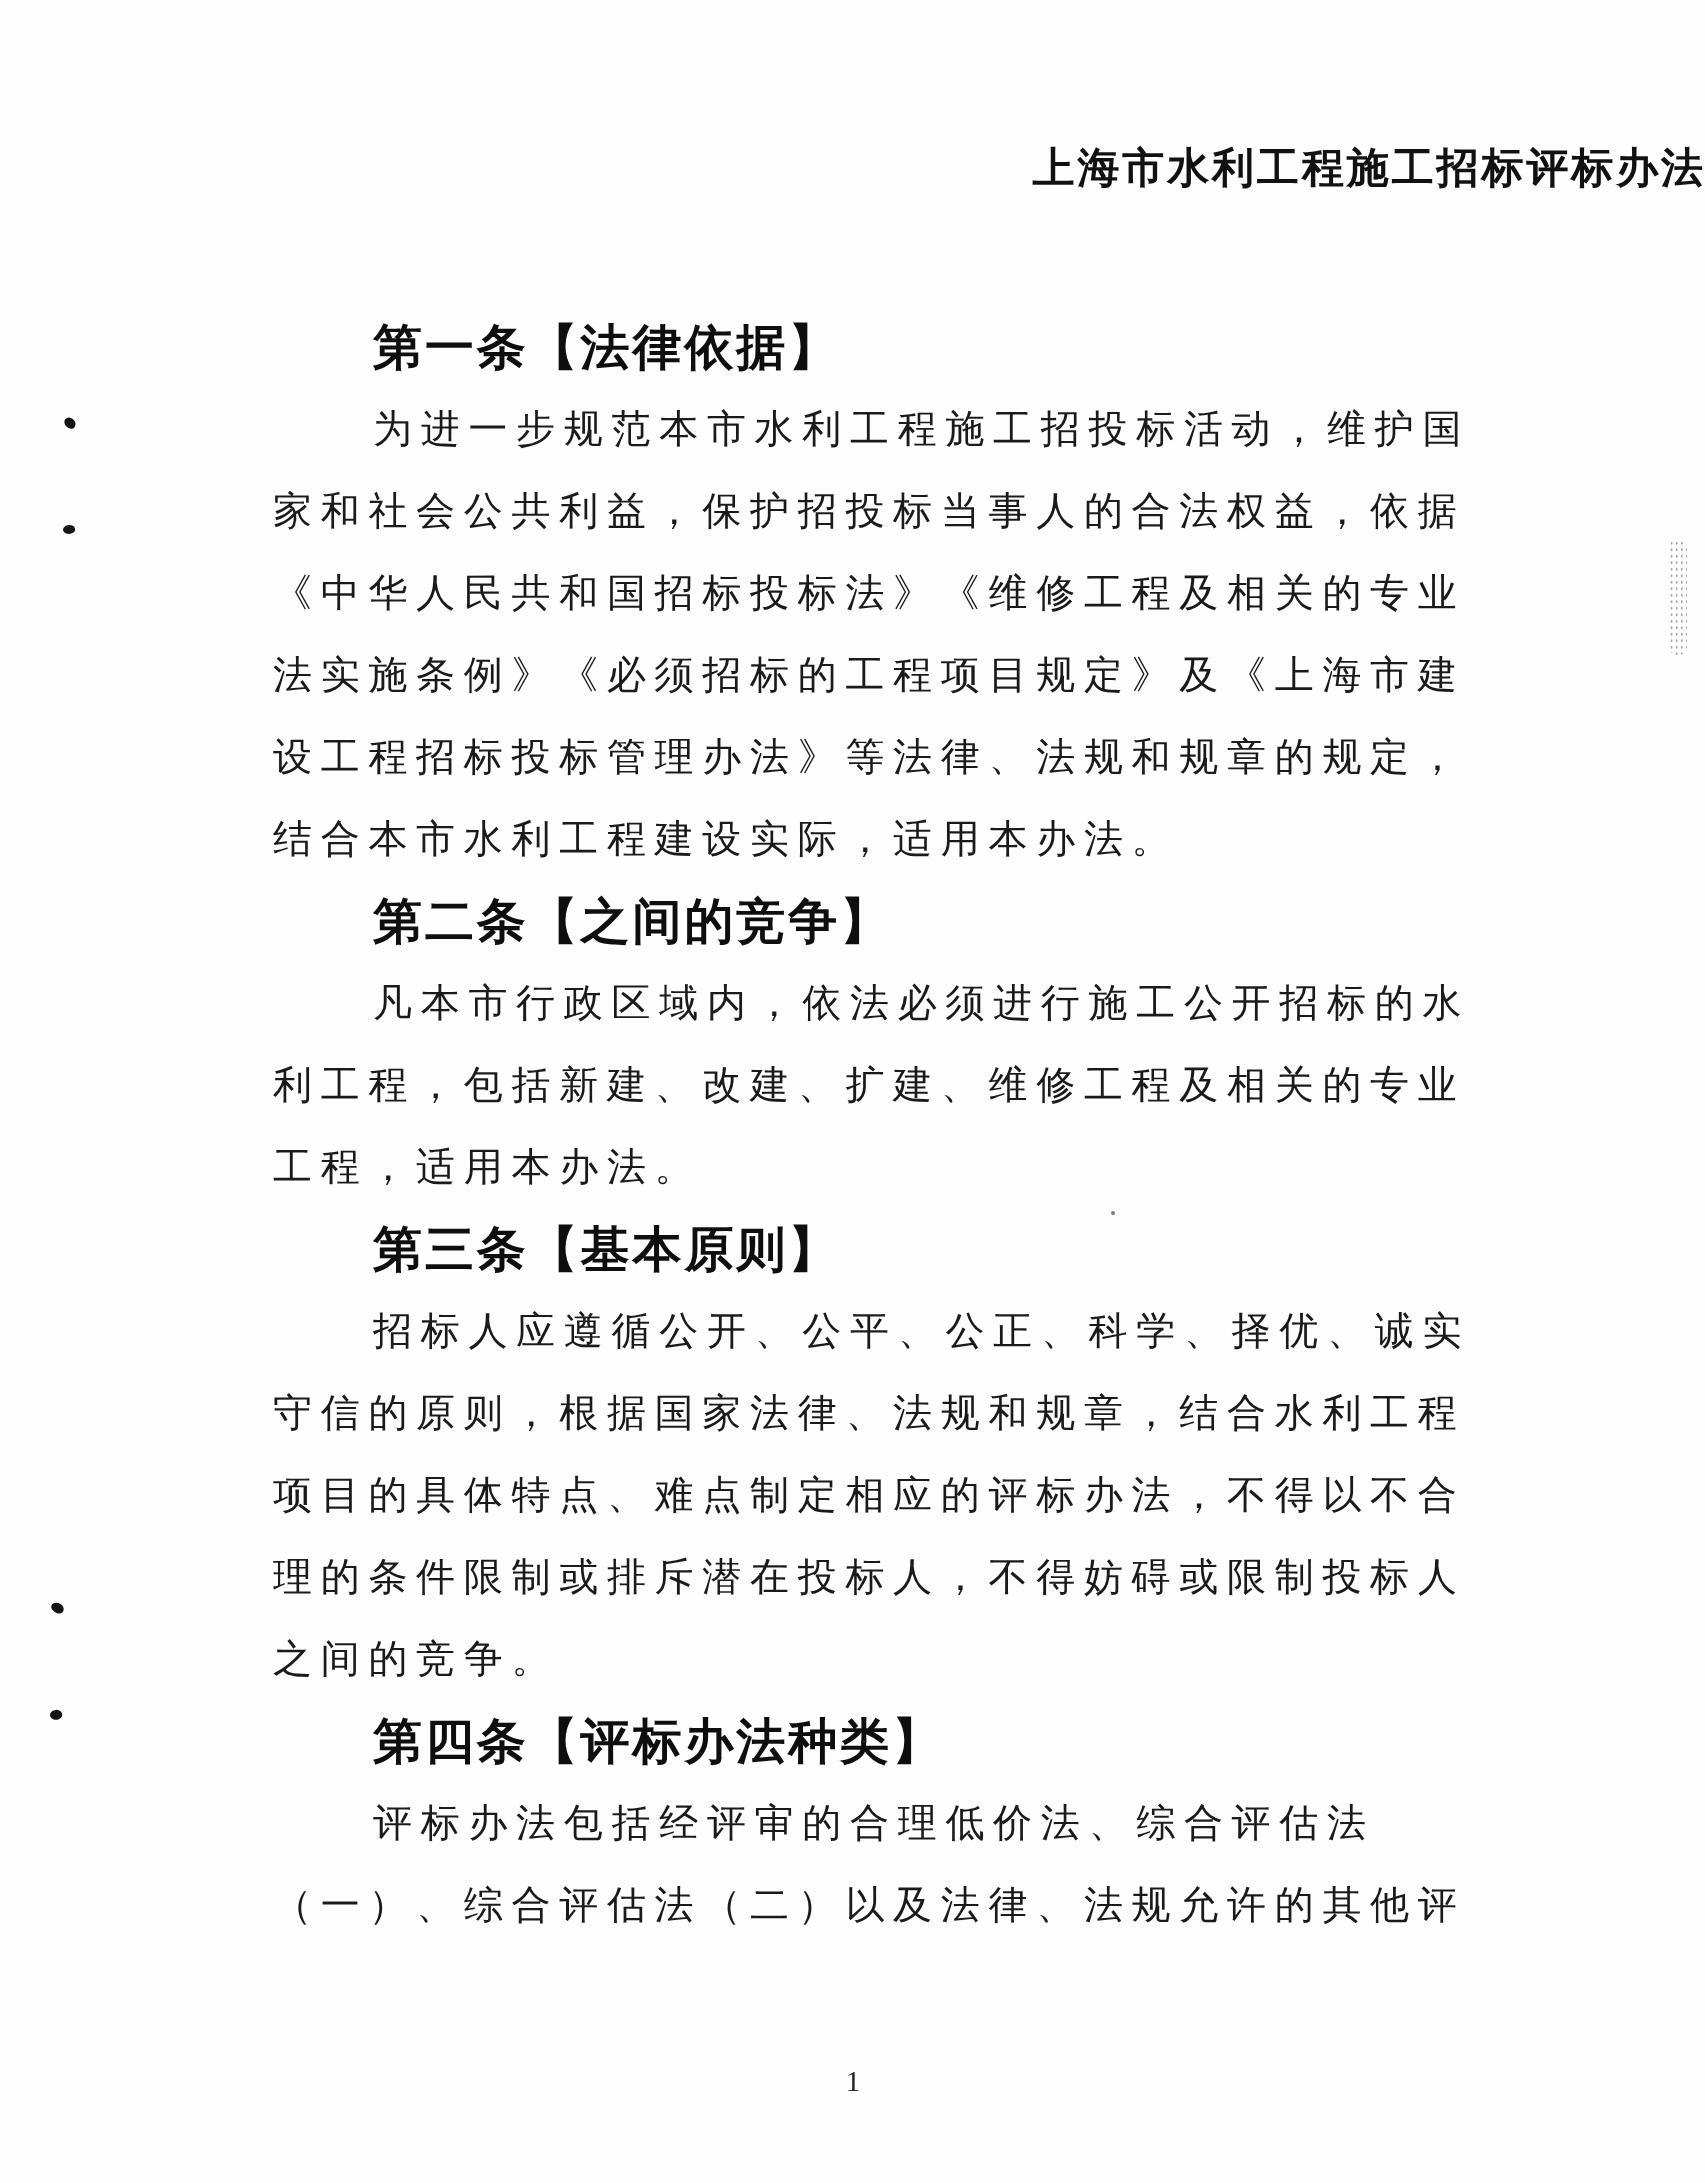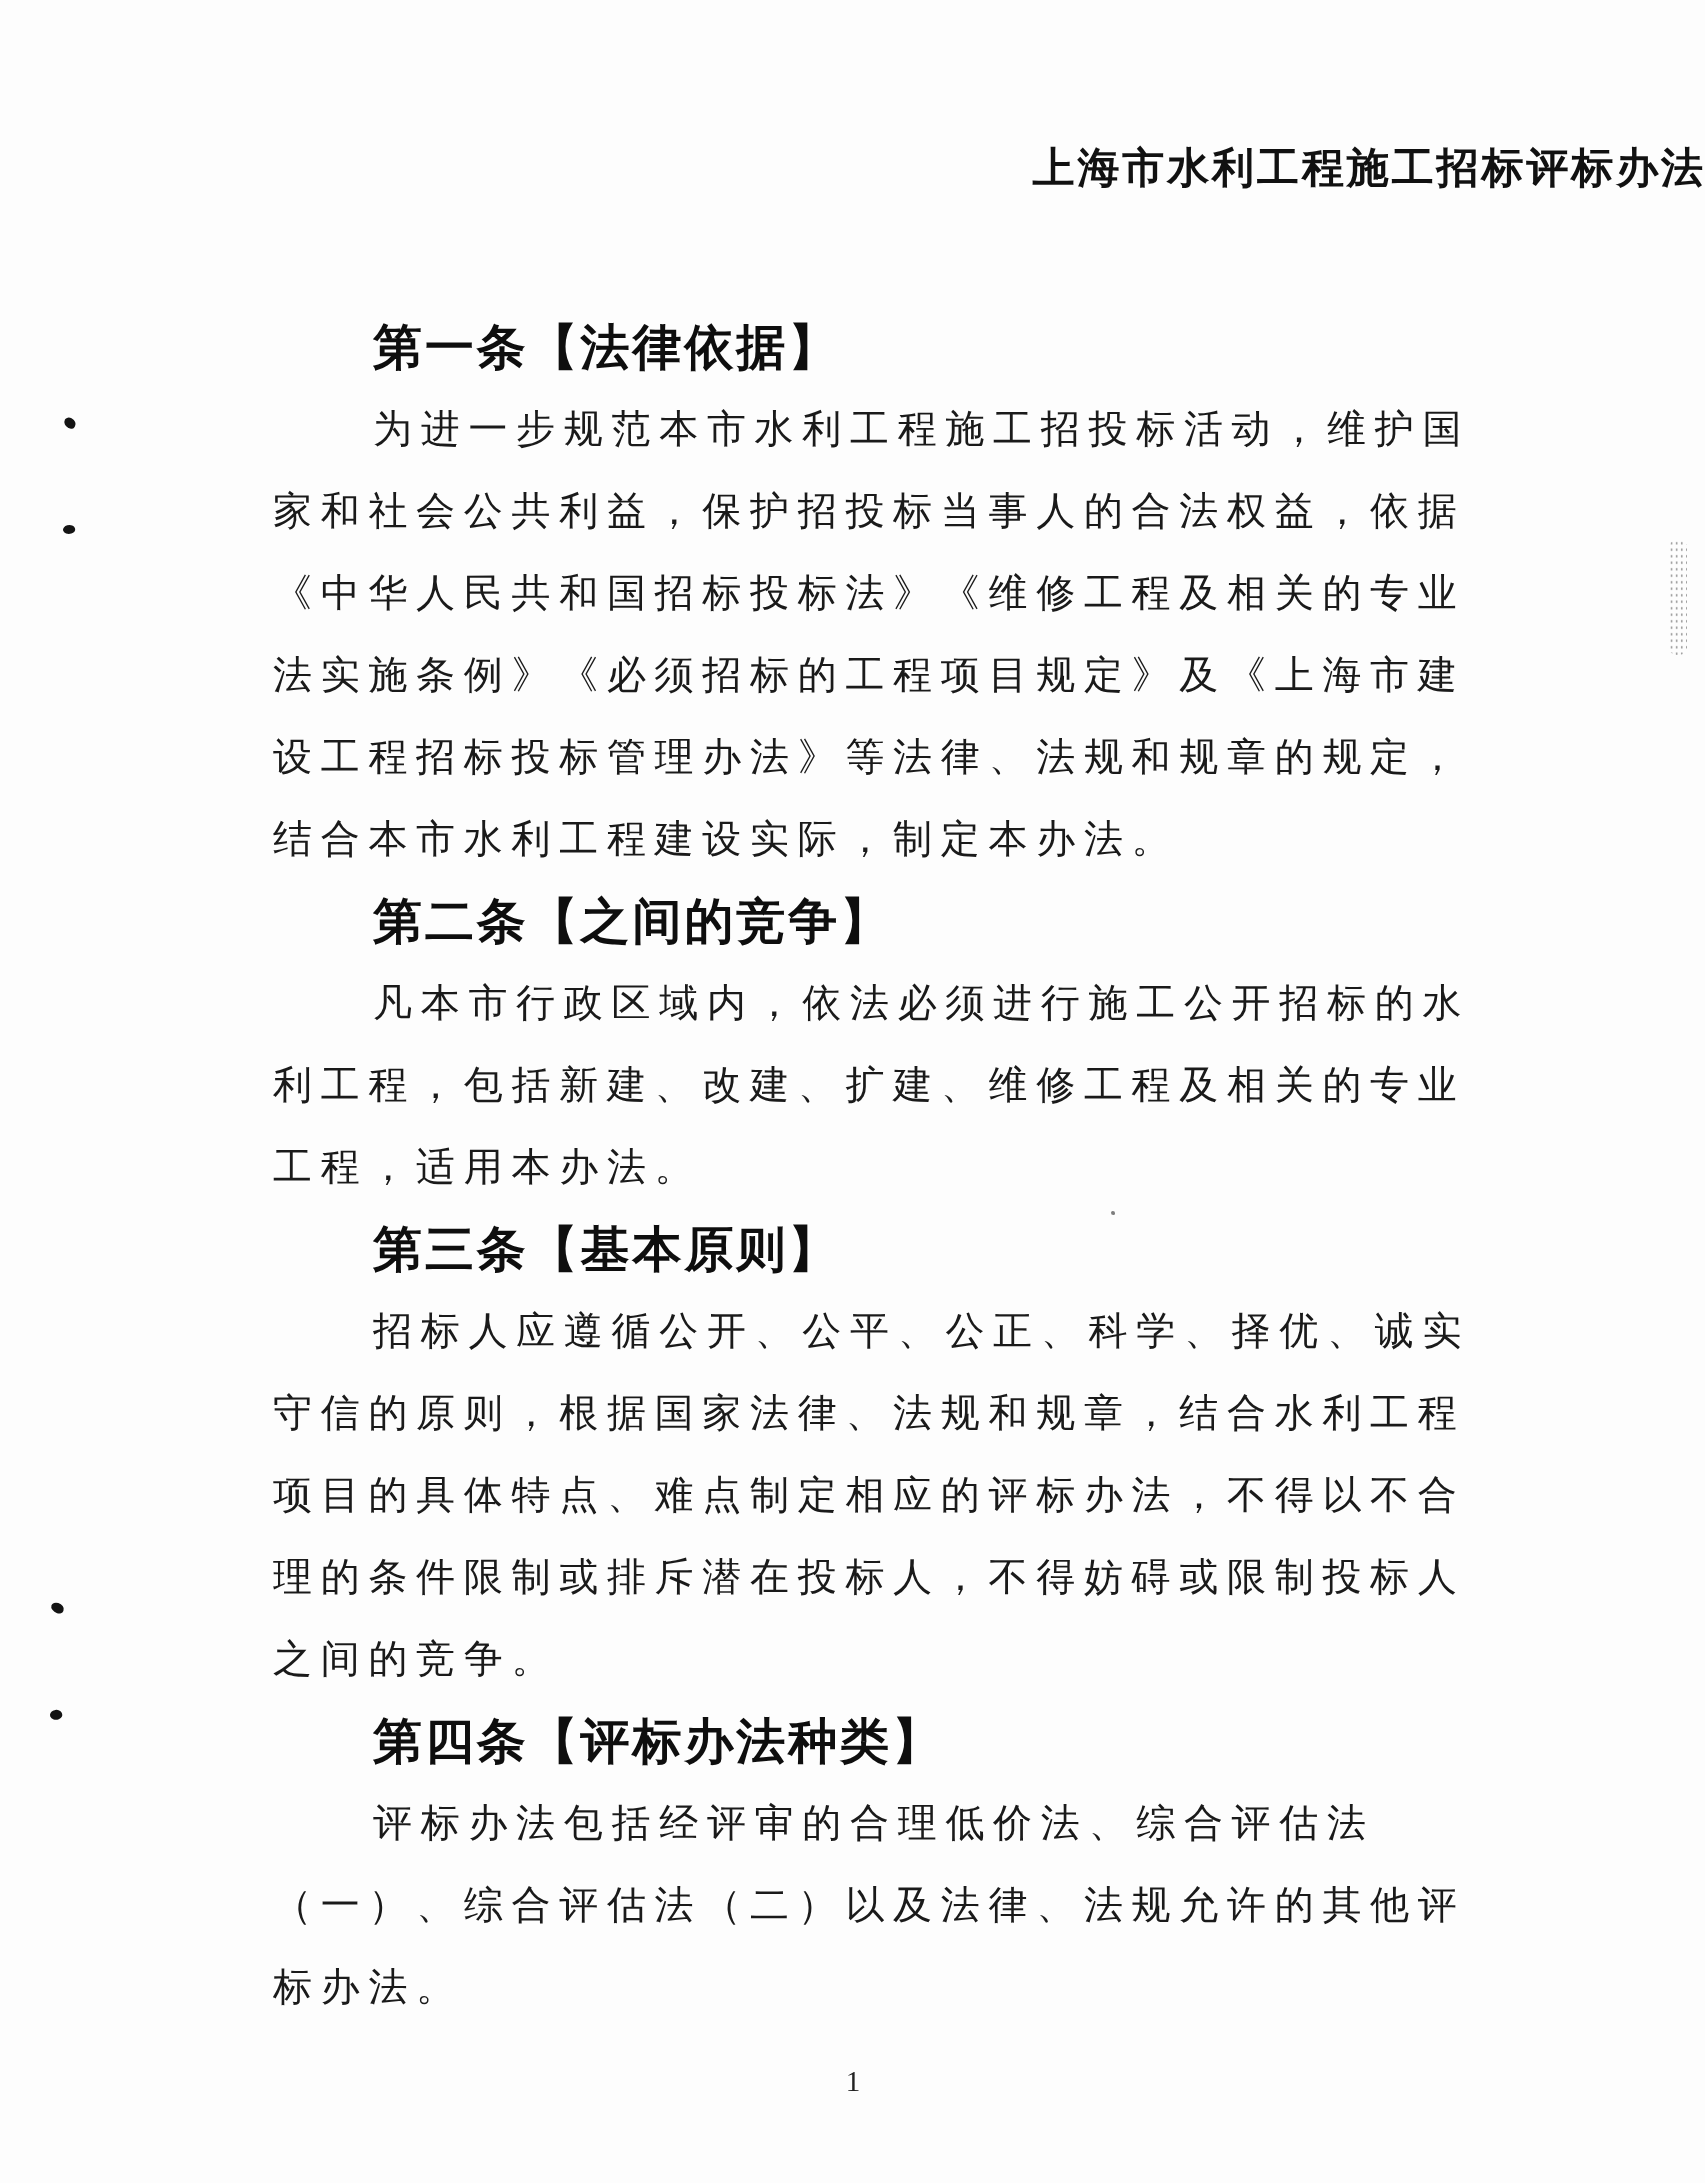--- a/index.html
+++ b/index.html
@@ -99,35 +99,34 @@
 <div class="page">
   <h1 class="doc-title">上海市水利工程施工招标评标办法</h1>
 
   <div class="content" id="content">
       <div class="heading">第一条【法律依据】</div>
       <div class="line indent">为进一步规范本市水利工程施工招投标活动，维护国</div>
       <div class="line">家和社会公共利益，保护招投标当事人的合法权益，依据</div>
       <div class="line">《中华人民共和国招标投标法》《维修工程及相关的专业</div>
       <div class="line">法实施条例》《必须招标的工程项目规定》及《上海市建</div>
       <div class="line">设工程招标投标管理办法》等法律、法规和规章的规定，</div>
-      <div class="line">结合本市水利工程建设实际，制定本办法。</div>
+      <div class="line">结合本市水利工程建设实际，适用本办法。</div>
       <div class="heading">第二条【之间的竞争】</div>
       <div class="line indent">凡本市行政区域内，依法必须进行施工公开招标的水</div>
       <div class="line">利工程，包括新建、改建、扩建、维修工程及相关的专业</div>
       <div class="line">工程，适用本办法。</div>
       <div class="heading">第三条【基本原则】</div>
       <div class="line indent">招标人应遵循公开、公平、公正、科学、择优、诚实</div>
       <div class="line">守信的原则，根据国家法律、法规和规章，结合水利工程</div>
       <div class="line">项目的具体特点、难点制定相应的评标办法，不得以不合</div>
       <div class="line">理的条件限制或排斥潜在投标人，不得妨碍或限制投标人</div>
       <div class="line">之间的竞争。</div>
       <div class="heading">第四条【评标办法种类】</div>
       <div class="line indent">评标办法包括经评审的合理低价法、综合评估法</div>
       <div class="line">（一）、综合评估法（二）以及法律、法规允许的其他评</div>
-      <div class="line">标办法。</div>
     </div>
 
   <div class="page-number">1</div>
 
   <span class="speck s1"></span>
   <span class="speck s2"></span>
   <span class="speck s3"></span>
   <span class="speck s4"></span>
   <span class="speck s5"></span>
   <span class="noise-strip"></span>

